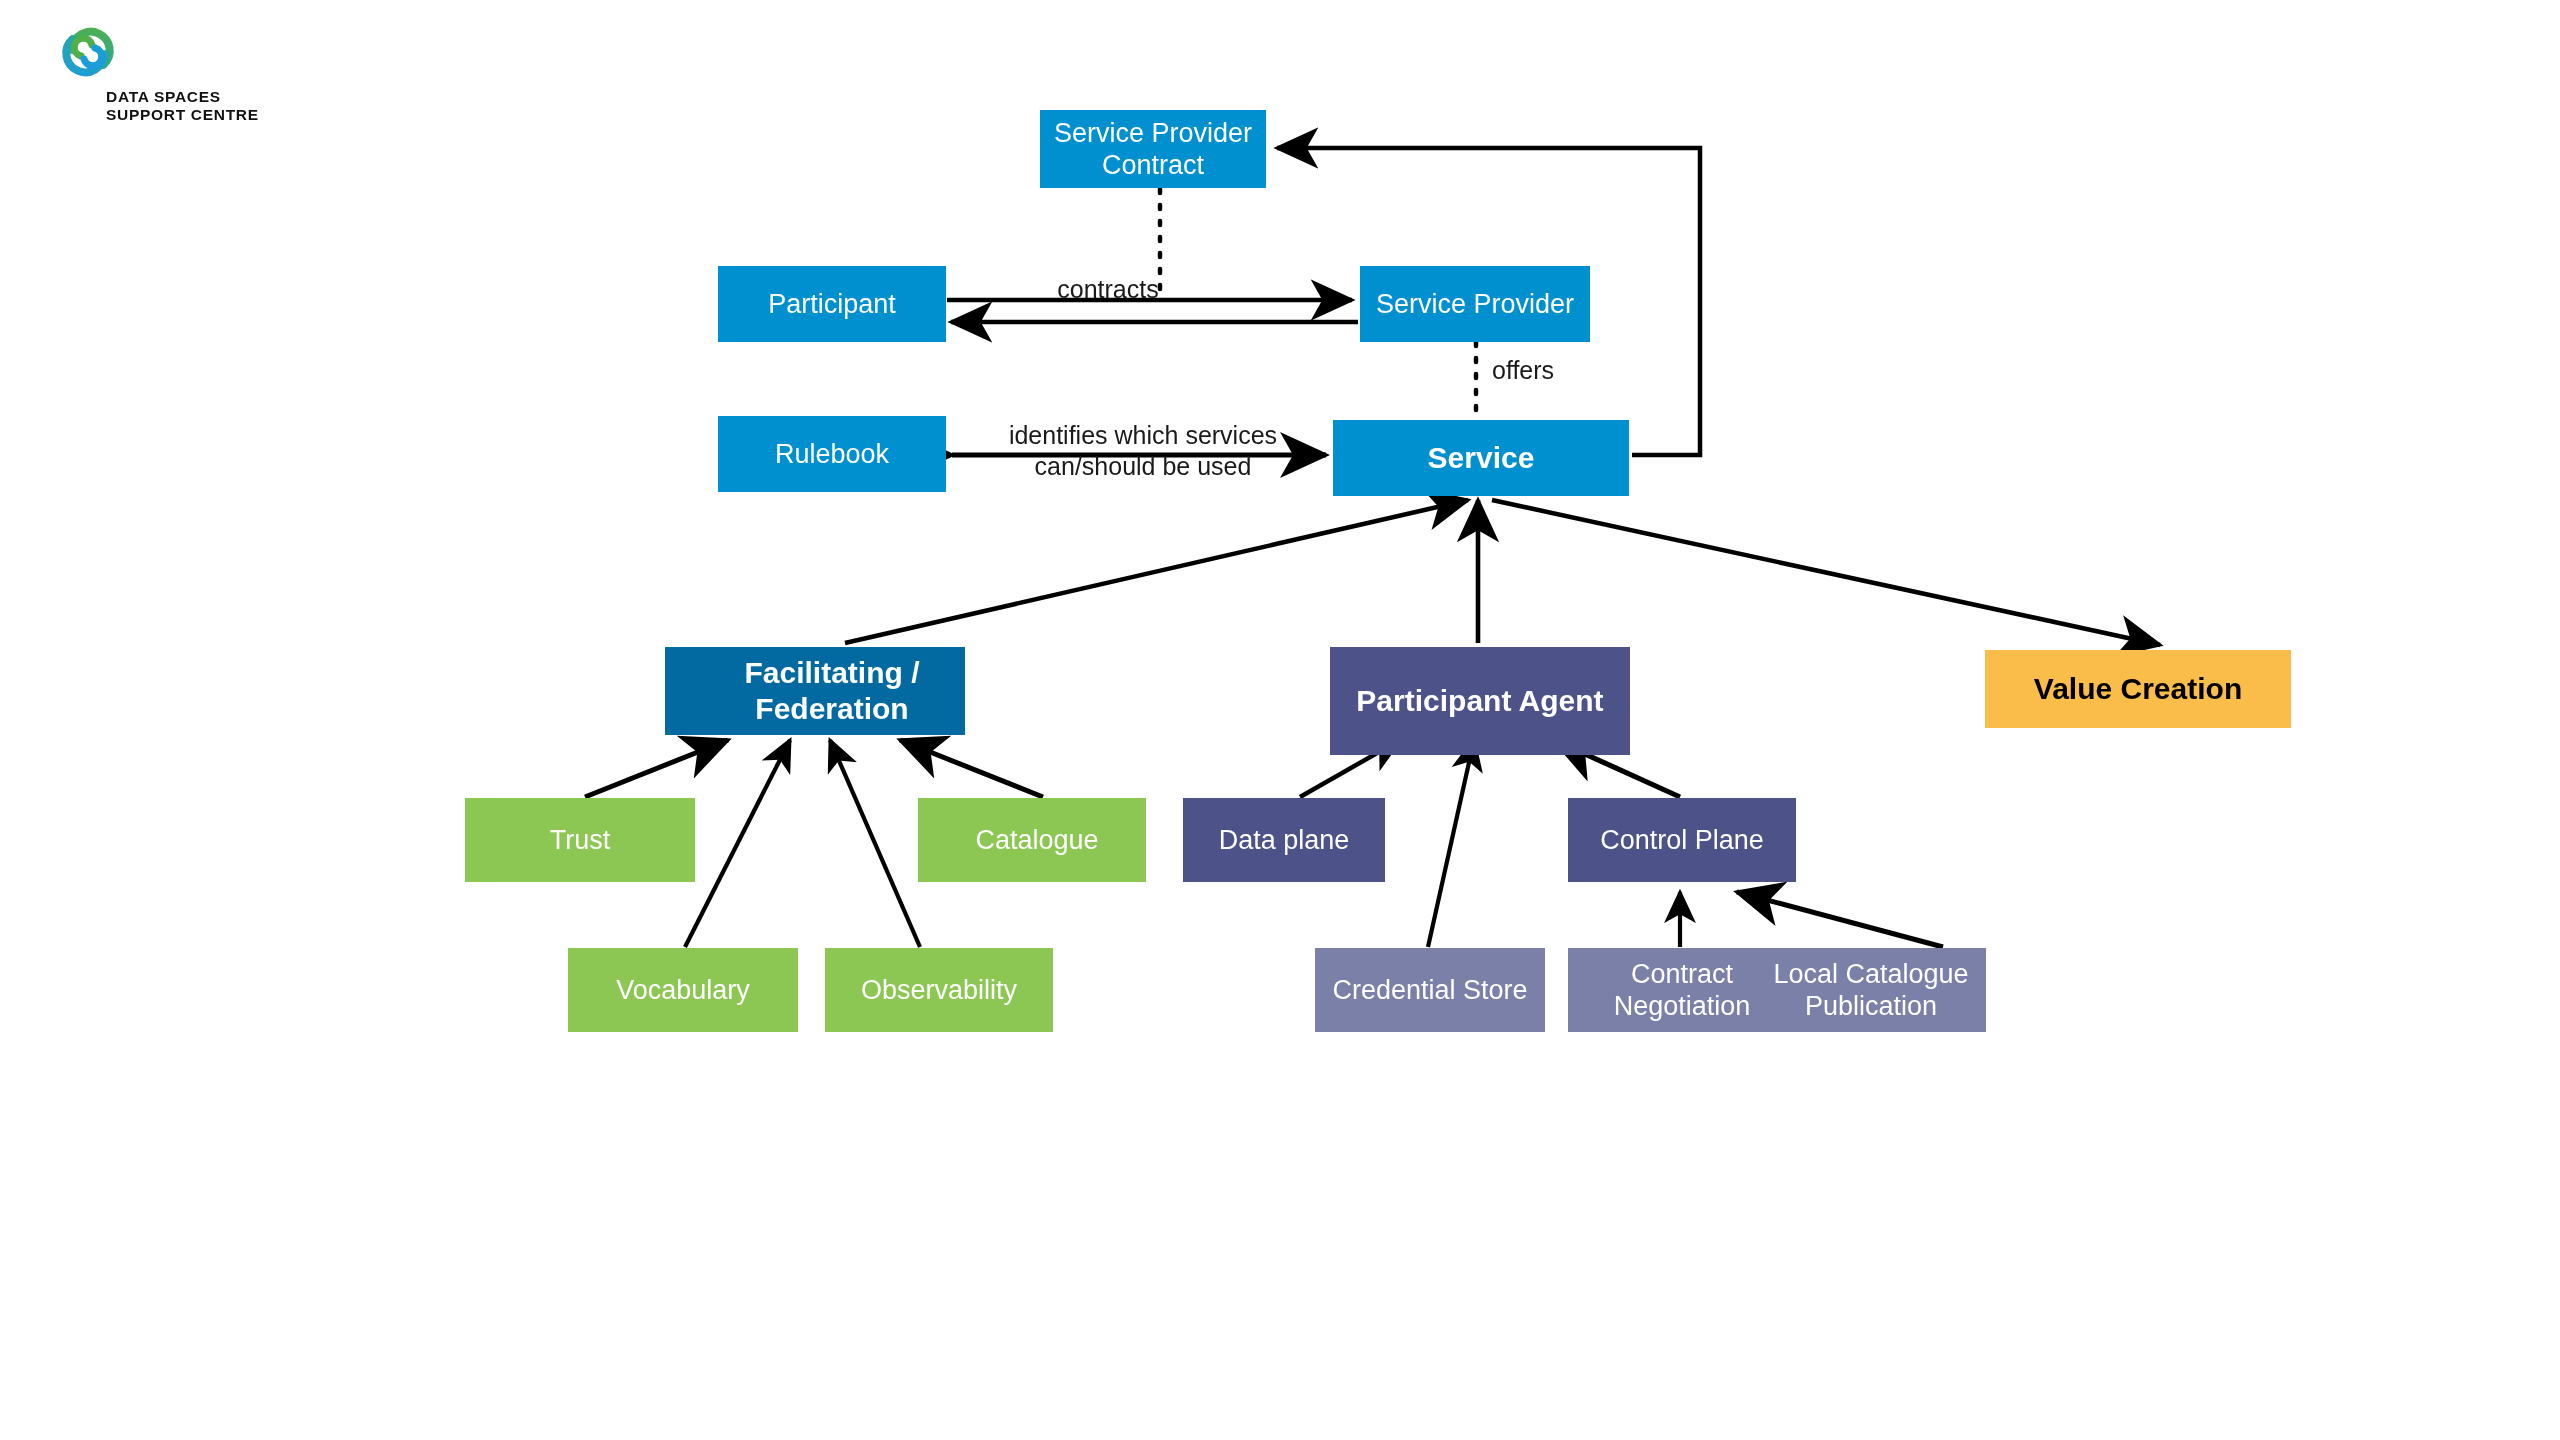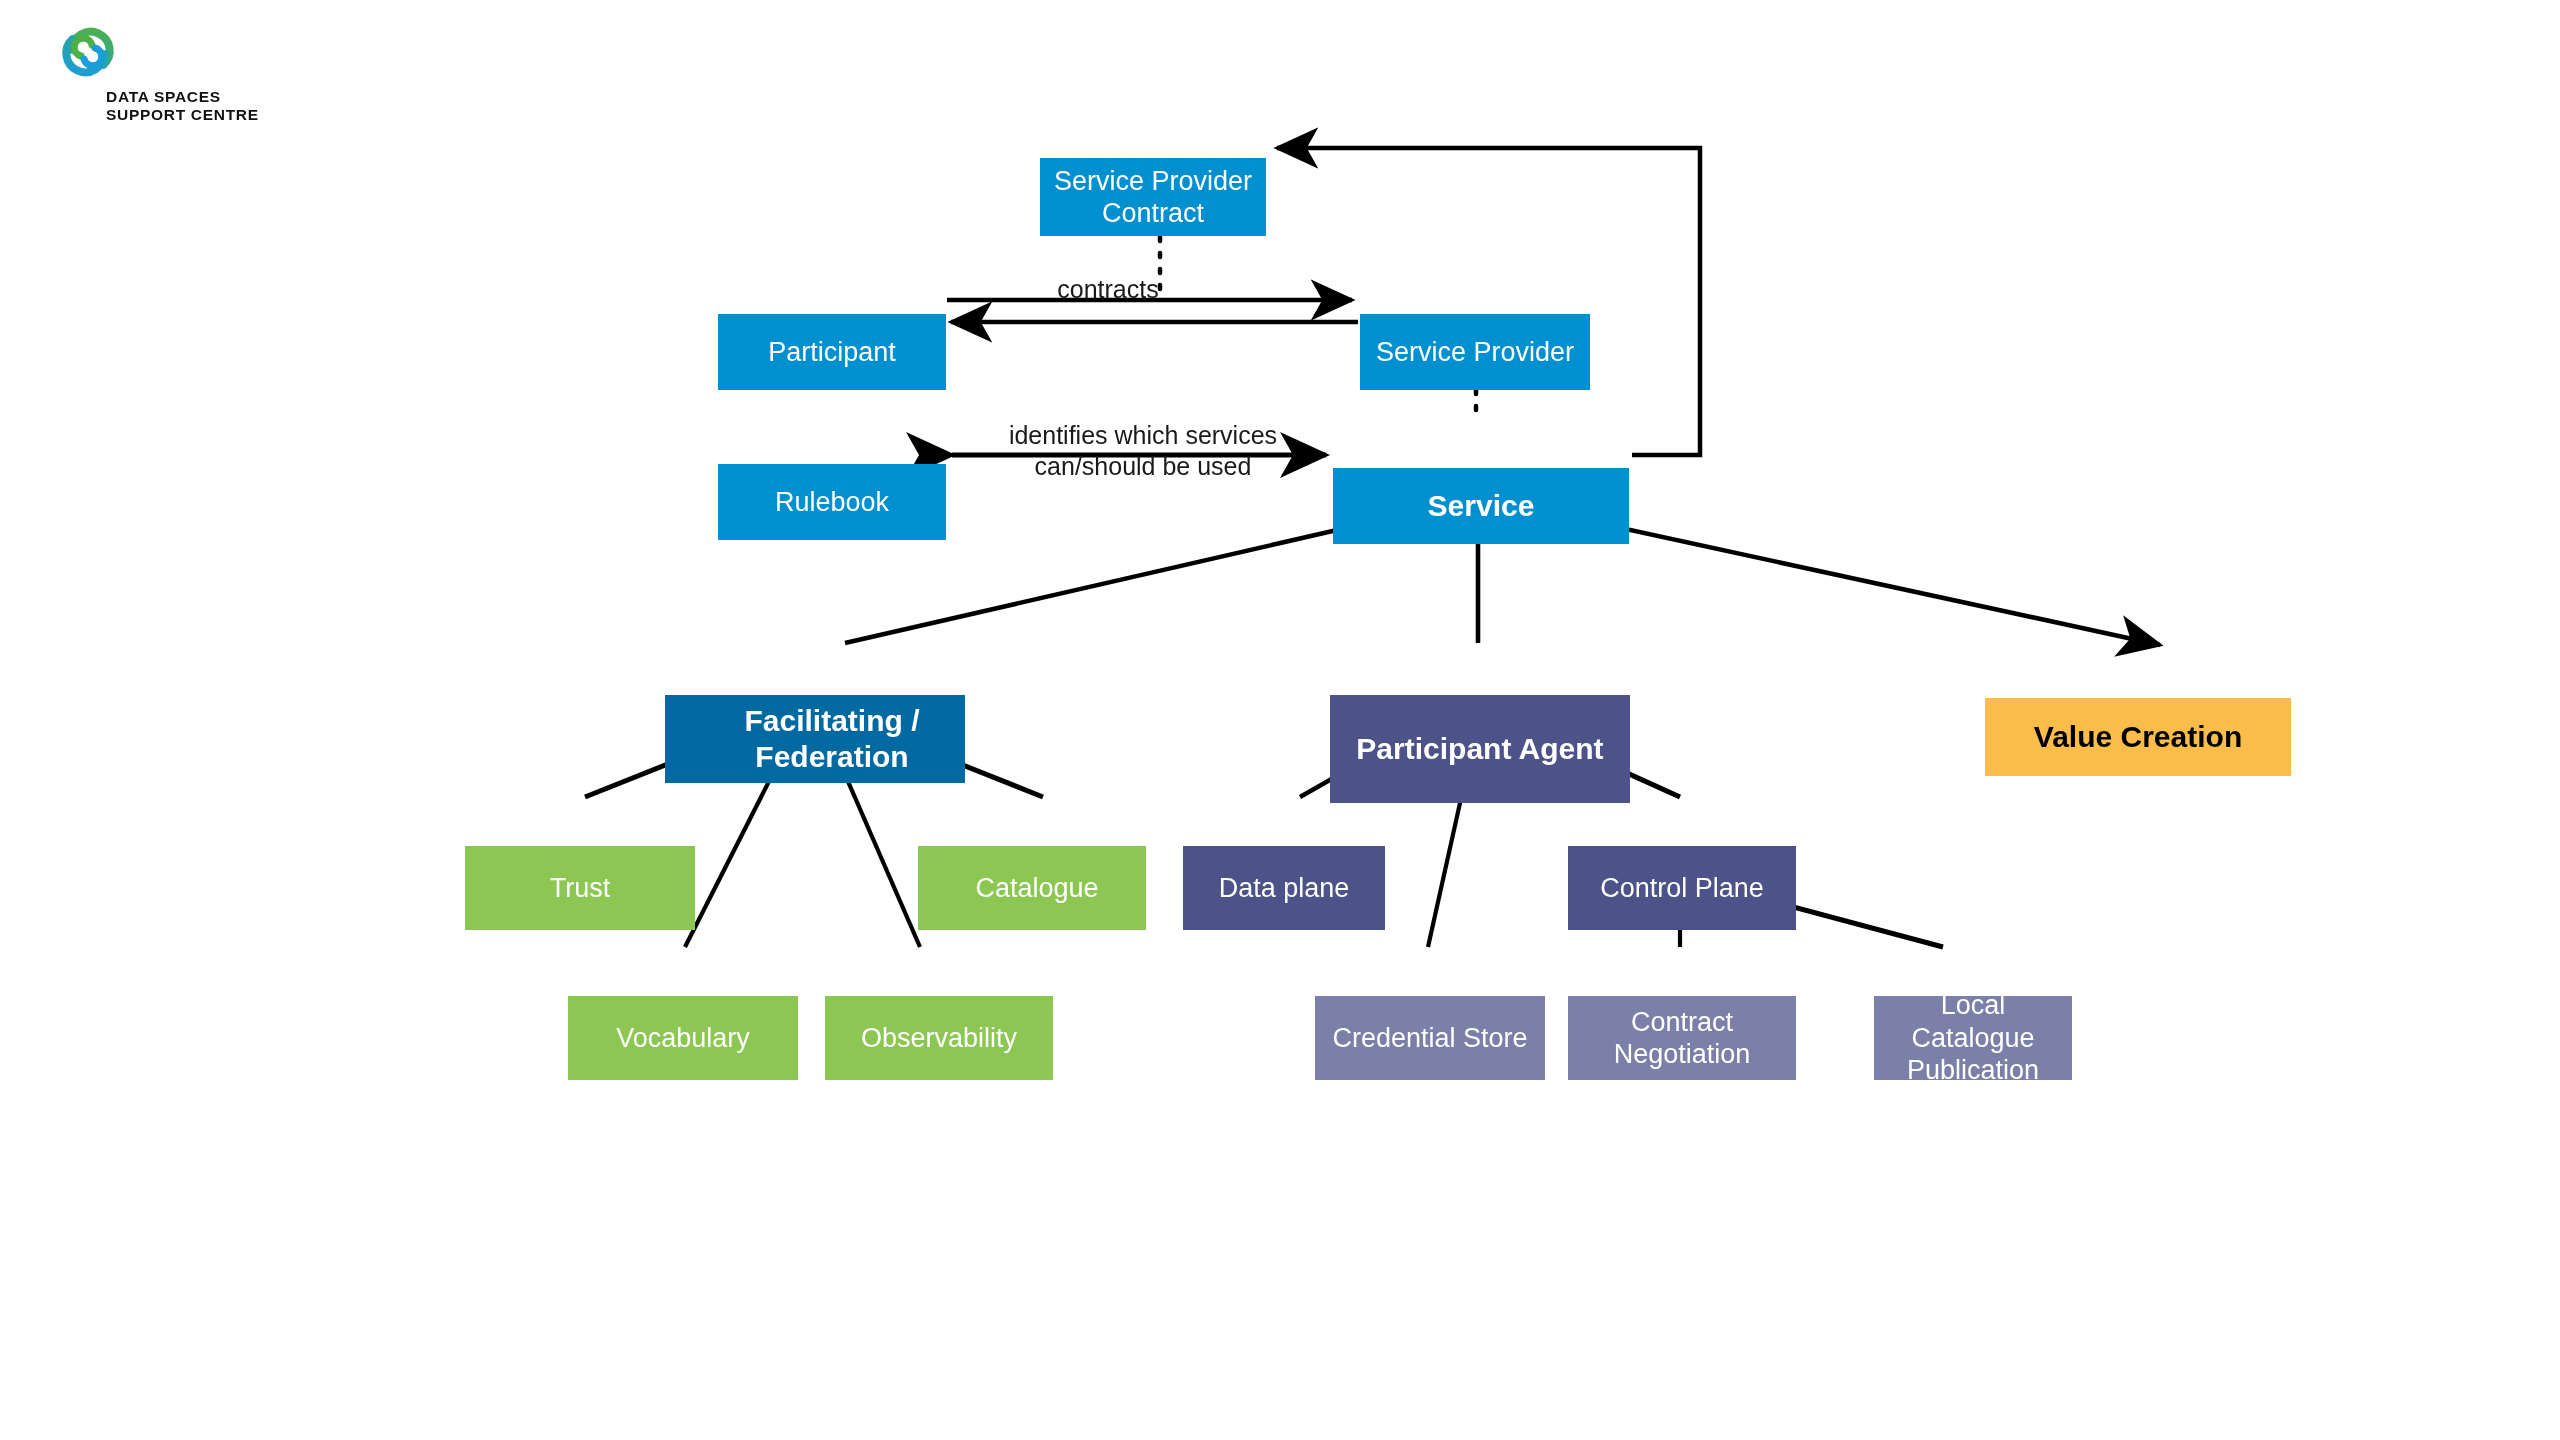--- a/index.html
+++ b/index.html
@@ -59,21 +59,20 @@
     position: absolute;
     box-sizing: border-box;
     display: flex;
     align-items: center;
     justify-content: center;
     text-align: center;
     color: #ffffff;
     line-height: 1.2;
     white-space: pre-line;
     padding: 2px 6px;
-    margin-top: 48px;
   }
   .node.blue        { background: #0090d0; }
   .node.green       { background: #0369a1; padding-left: 40px; }
   .node.green-light { background: #8dc753; }
   .node.purple      { background: #4d5289; }
   .node.purple-light{ background: #7b80a8; }
   .node.orange      { background: #fbbd4a; color: #000000; }
 
   .node.sz-normal { font-size: 27px; font-weight: normal; }
   .node.sz-bold   { font-size: 30px; font-weight: bold; }
@@ -204,14 +203,14 @@
 
 <div class="node purple sz-normal" style="left:1183px; top:798px; width:202px; height:84px;">Data plane</div>
 
 <div class="node purple sz-normal" style="left:1568px; top:798px; width:228px; height:84px;">Control Plane</div>
 
 <div class="node purple-light sz-normal" style="left:1315px; top:948px; width:230px; height:84px;">Credential Store</div>
 
 <div class="node purple-light sz-normal" style="left:1568px; top:948px; width:228px; height:84px;">Contract
 Negotiation</div>
 
-<div class="node purple-light sz-normal" style="left:1874px; top:948px; width:198px; height:84px;">Local Catalogue
+<div class="node purple-light sz-normal" style="left:1756px; top:948px; width:230px; height:84px;">Local Catalogue
 Publication</div>
 
 </body></html>

